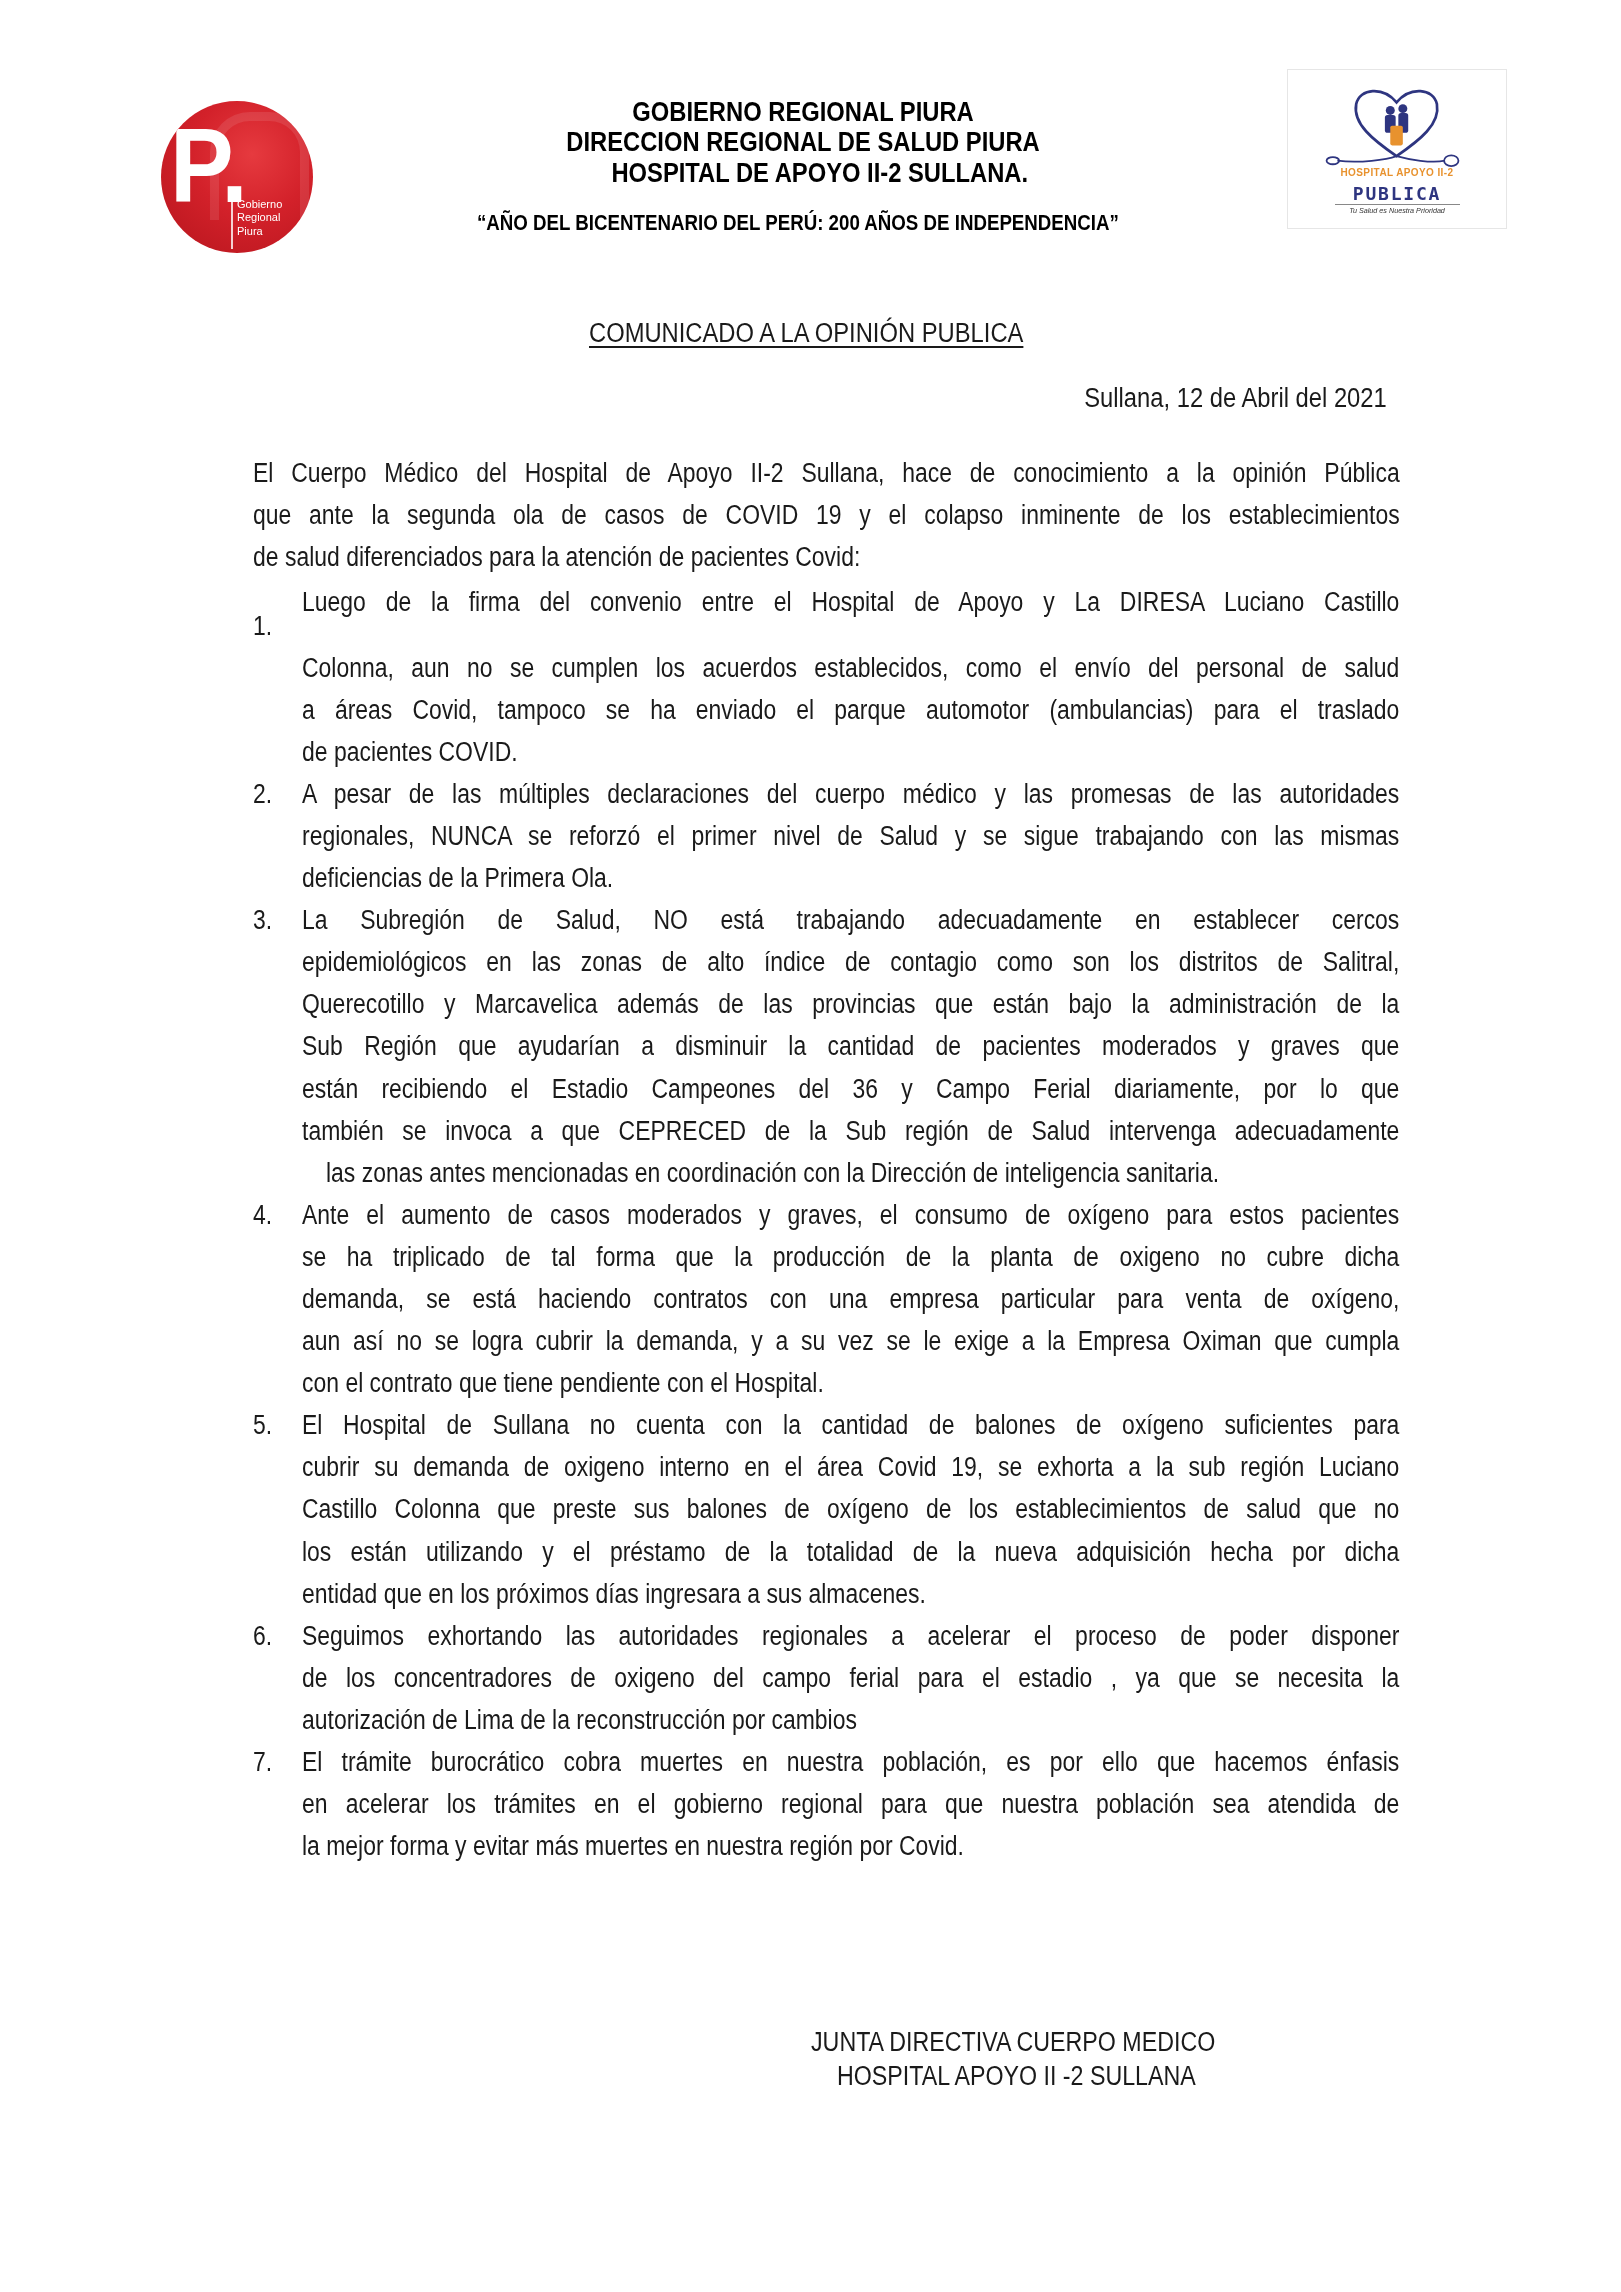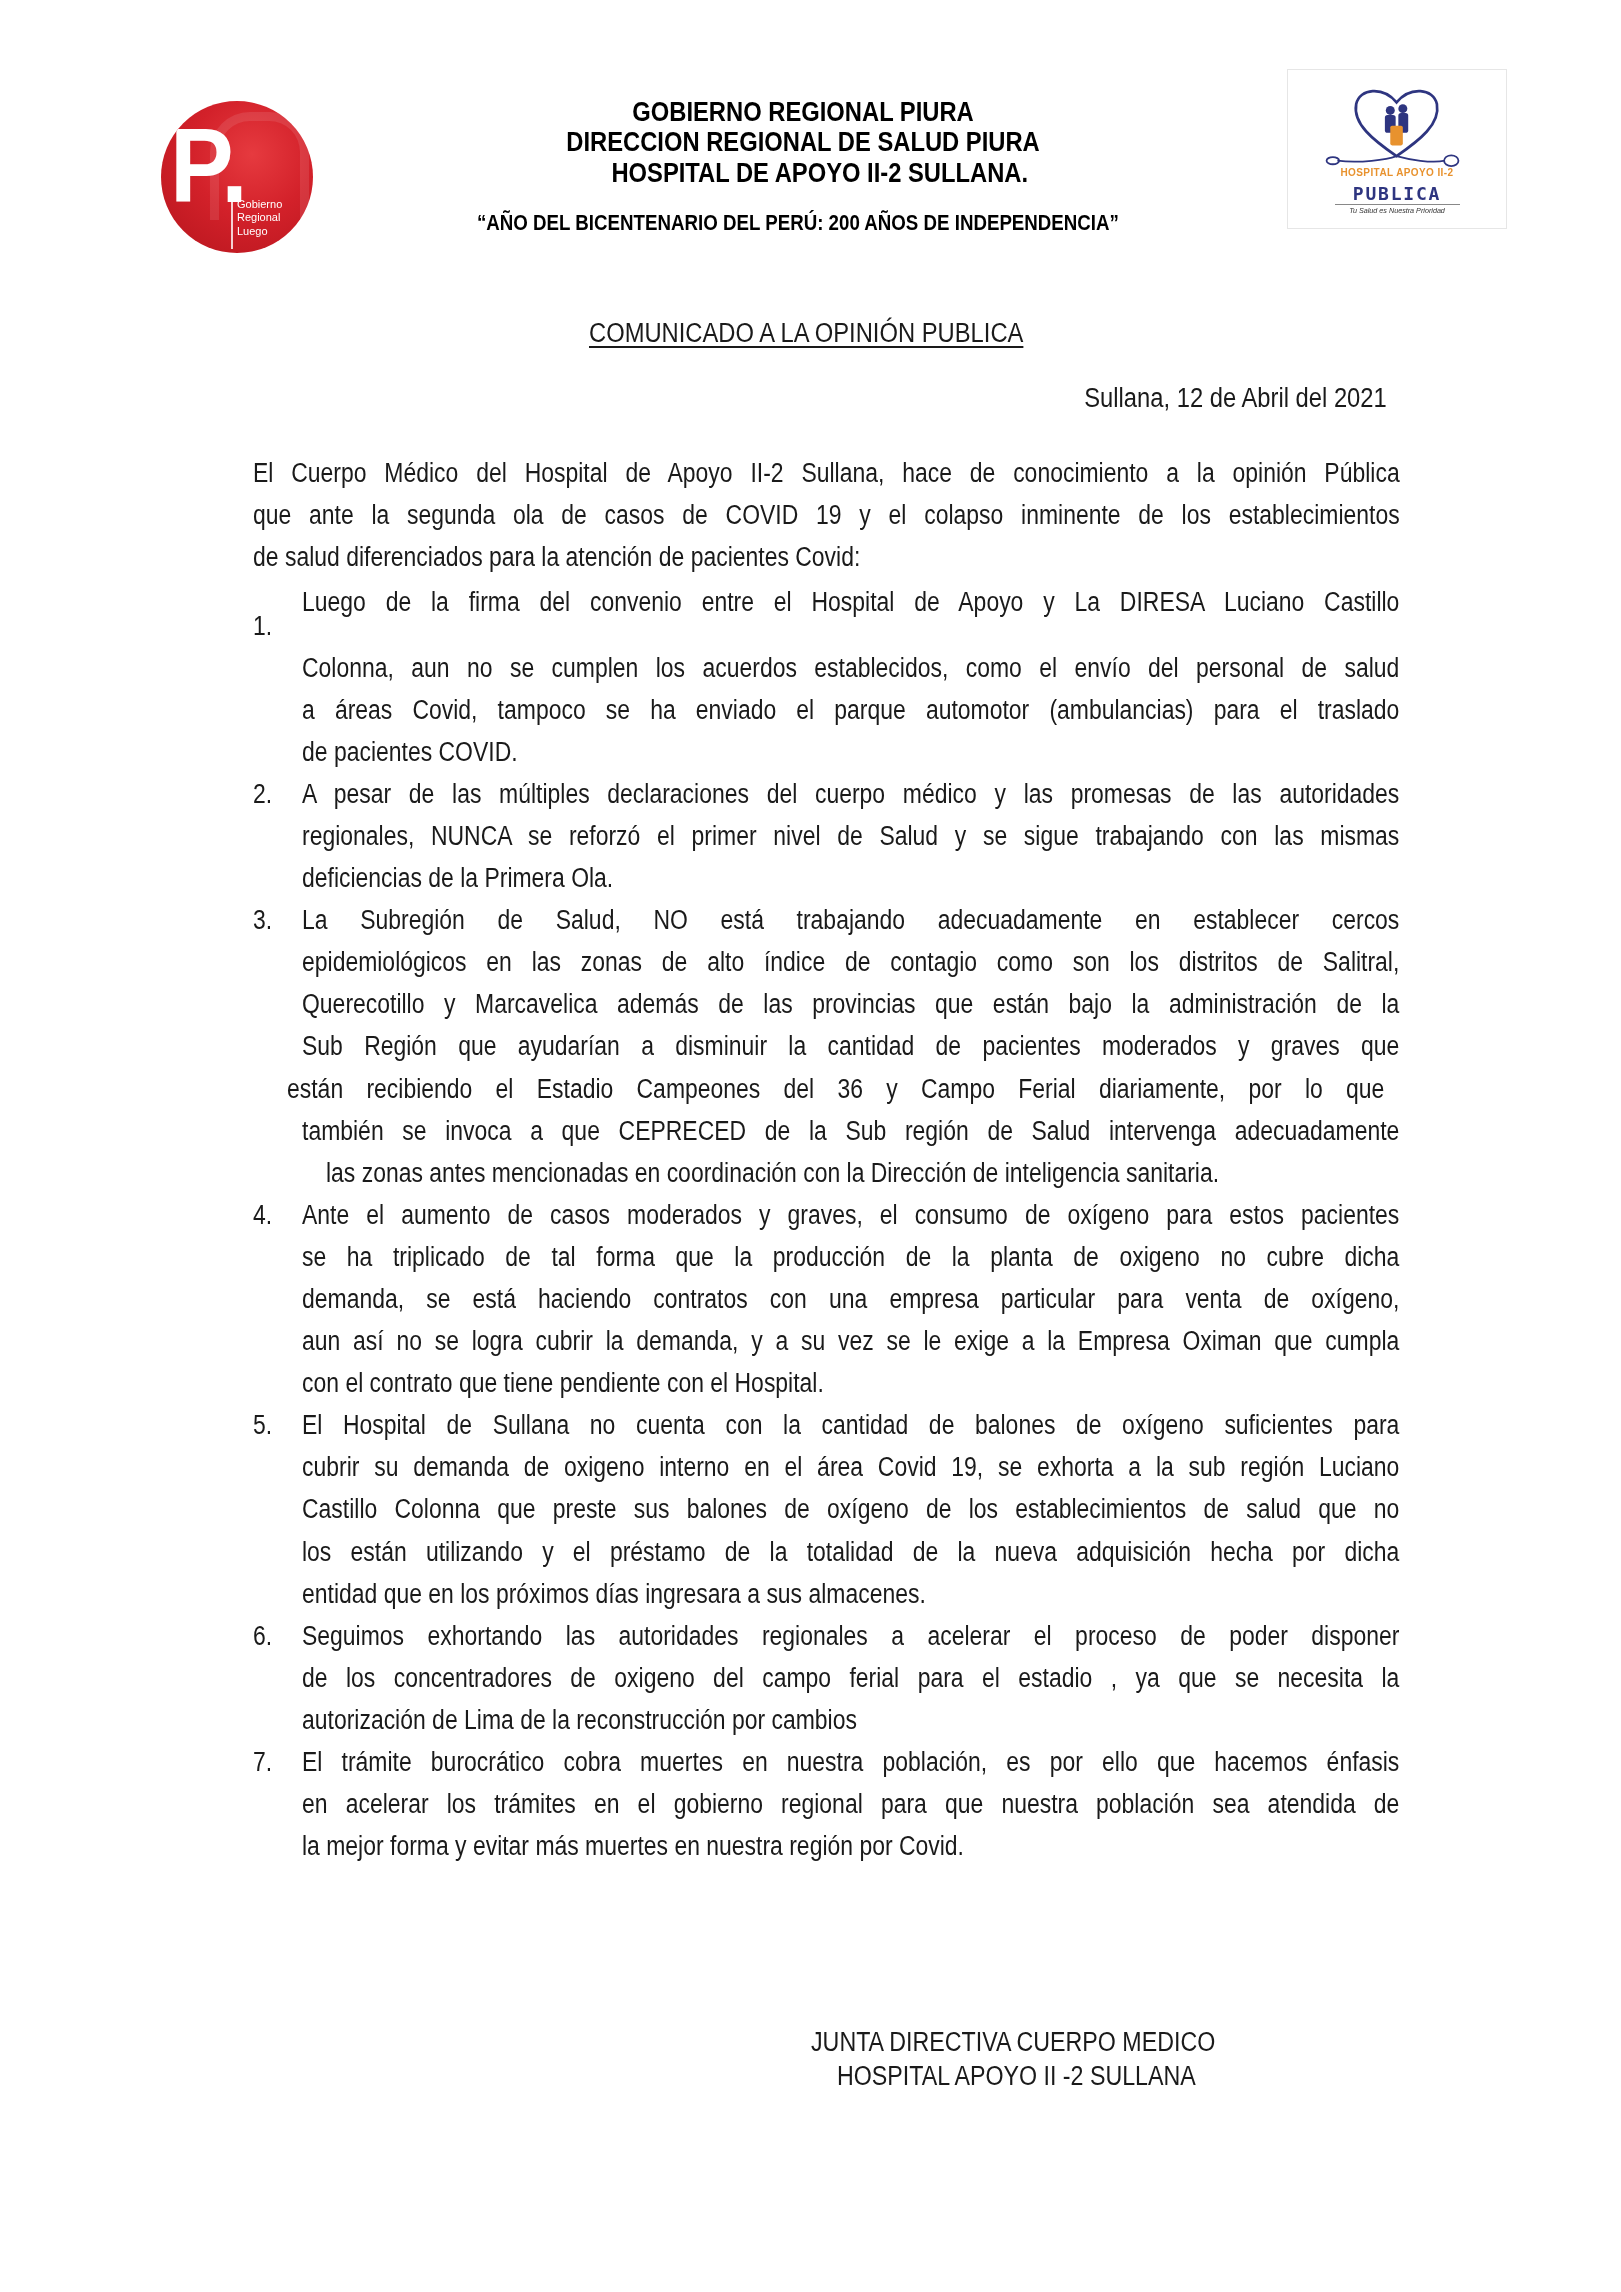--- a/index.html
+++ b/index.html
@@ -61,21 +61,21 @@
 </head>
 <body>
 
 <div id="logo-left" class="abs">
   <div class="arch"></div>
   <div class="p-letter">P.</div>
   <div class="bar"></div>
   <div class="logo-text">
     <div>Gobierno</div>
     <div>Regional</div>
-    <div>Luego</div>
+    <div>Piura</div>
   </div>
 </div>
 
 <div id="hdr-1" class="abs hdr"><span>GOBIERNO REGIONAL PIURA</span></div>
 <div id="hdr-2" class="abs hdr"><span>DIRECCION REGIONAL DE SALUD PIURA</span></div>
 <div id="hdr-3" class="abs hdr"><span>HOSPITAL DE APOYO II-2 SULLANA.</span></div>
 <div id="motto" class="abs hdr"><span>“AÑO DEL BICENTENARIO DEL PERÚ: 200 AÑOS DE INDEPENDENCIA”</span></div>
 
 <div id="logo-right" class="abs">
   <svg width="218" height="158" viewBox="0 0 243 176">
@@ -138,21 +138,21 @@
     </div>
     <div class="line" style="left: 302px; top: 941px;">
       <span class="inner" style="width: 1291px;">epidemiológicos en las zonas de alto índice de contagio como son los distritos de Salitral,</span>
     </div>
     <div class="line" style="left: 302px; top: 983px;">
       <span class="inner" style="width: 1291px;">Querecotillo y Marcavelica además de las provincias que están bajo la administración de la</span>
     </div>
     <div class="line" style="left: 302px; top: 1025px;">
       <span class="inner" style="width: 1291px;">Sub Región que ayudarían a disminuir la cantidad de pacientes moderados y graves que</span>
     </div>
-    <div class="line" style="left: 287px; top: 1068px;">
+    <div class="line" style="left: 302px; top: 1068px;">
       <span class="inner" style="width: 1291px;">están recibiendo el Estadio Campeones del 36 y Campo Ferial diariamente, por lo que</span>
     </div>
     <div class="line" style="left: 302px; top: 1110px;">
       <span class="inner" style="width: 1291px;">también se invoca a que CEPRECED de la Sub región de Salud intervenga adecuadamente</span>
     </div>
     <div class="line last" style="left: 302px; top: 1152px; margin-left: 24px;">
       <span class="inner" style="width: 1291px;">las zonas antes mencionadas en coordinación con la Dirección de  inteligencia sanitaria.</span>
     </div>
     <div class="num" style="top: 1194px;"><span>4.</span></div>
     <div class="line" style="left: 302px; top: 1194px;">

